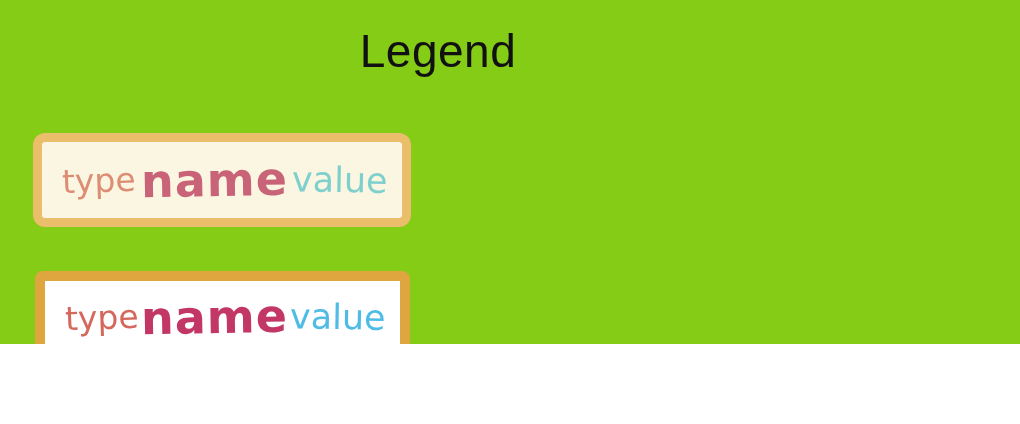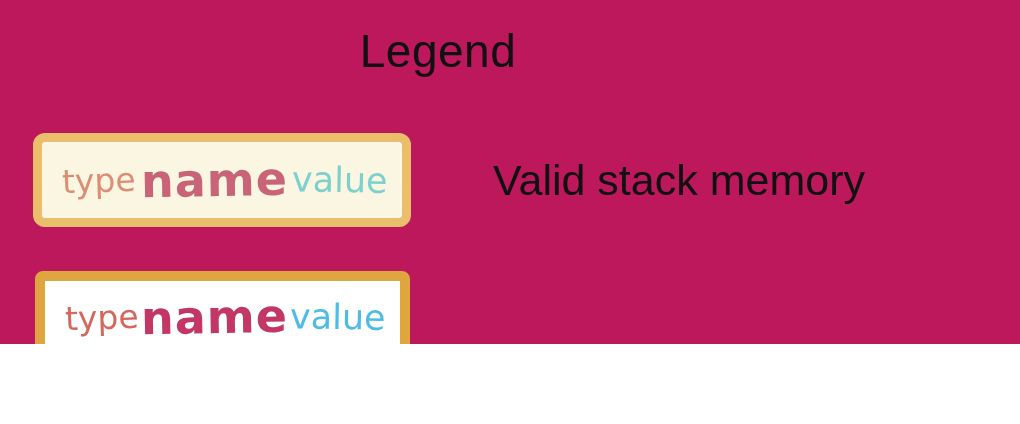--- a/index.html
+++ b/index.html
@@ -3,21 +3,21 @@
 <meta charset="utf-8">
 <style>
   * { margin: 0; padding: 0; box-sizing: border-box; }
   html, body { background: #ffffff; }
   body { font-family: "Liberation Sans", sans-serif; }
 
   .canvas {
     position: relative;
     width: 1020px;
     height: 344px;
-    background: #be185d;
+    background: #84cc16;
     overflow: hidden;
   }
 
   .title {
     position: absolute;
     left: 438px;
     top: 24px;
     transform: translateX(-50%);
     font-size: 46px;
     font-weight: 400;
@@ -86,21 +86,20 @@
 
 <div class="canvas">
 
   <div class="title">Legend</div>
 
   <div class="memory-box box-valid" style="--box-bg: #FAF6E1; --box-border: #E2AC4E;">
     <span class="hw hw-type" style="color: rgb(221, 141, 116);">type</span>
     <span class="hw hw-name" style="color: rgb(201, 100, 120);">name</span>
     <span class="hw hw-value" style="color: rgb(126, 208, 206);">value</span>
   </div>
-  <div class="row-label label-valid">Valid stack memory</div>
 
   <div class="memory-box box-invalid" style="--box-bg: #FFFFFF; --box-border: #DFA63F;">
     <span class="hw hw-type" style="color: rgb(213, 104, 93);">type</span>
     <span class="hw hw-name" style="color: rgb(195, 55, 103);">name</span>
     <span class="hw hw-value" style="color: rgb(79, 188, 230);">value</span>
   </div>
 
 </div>
 
 </body></html>

